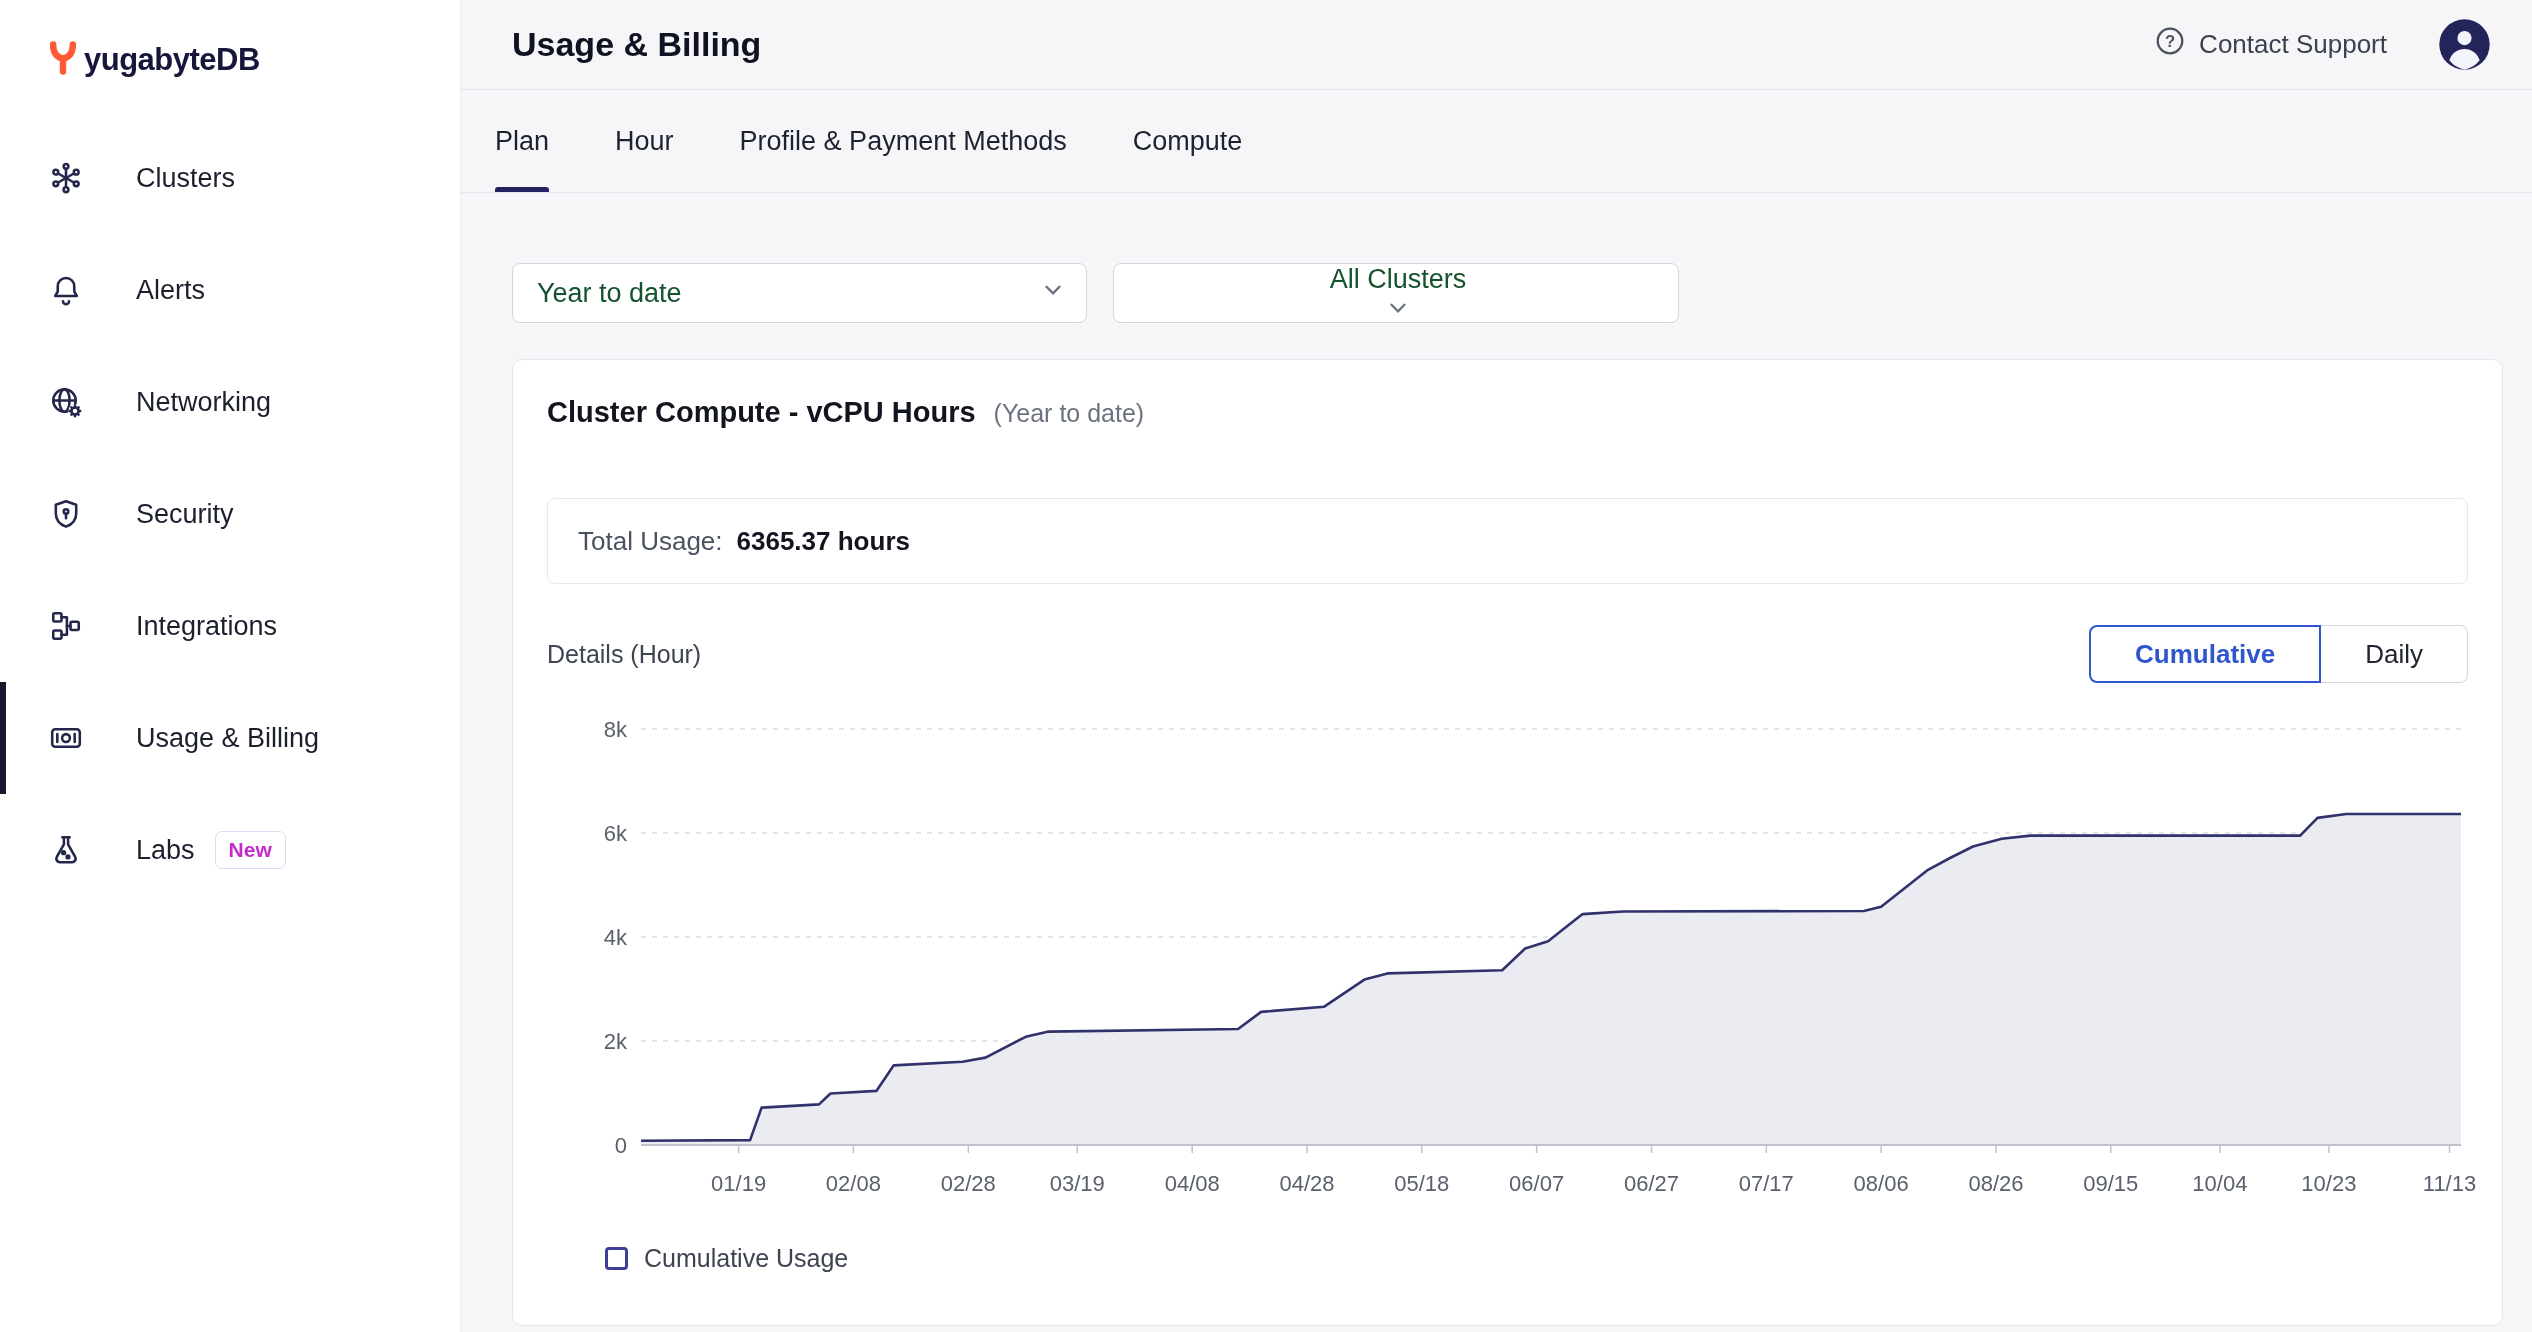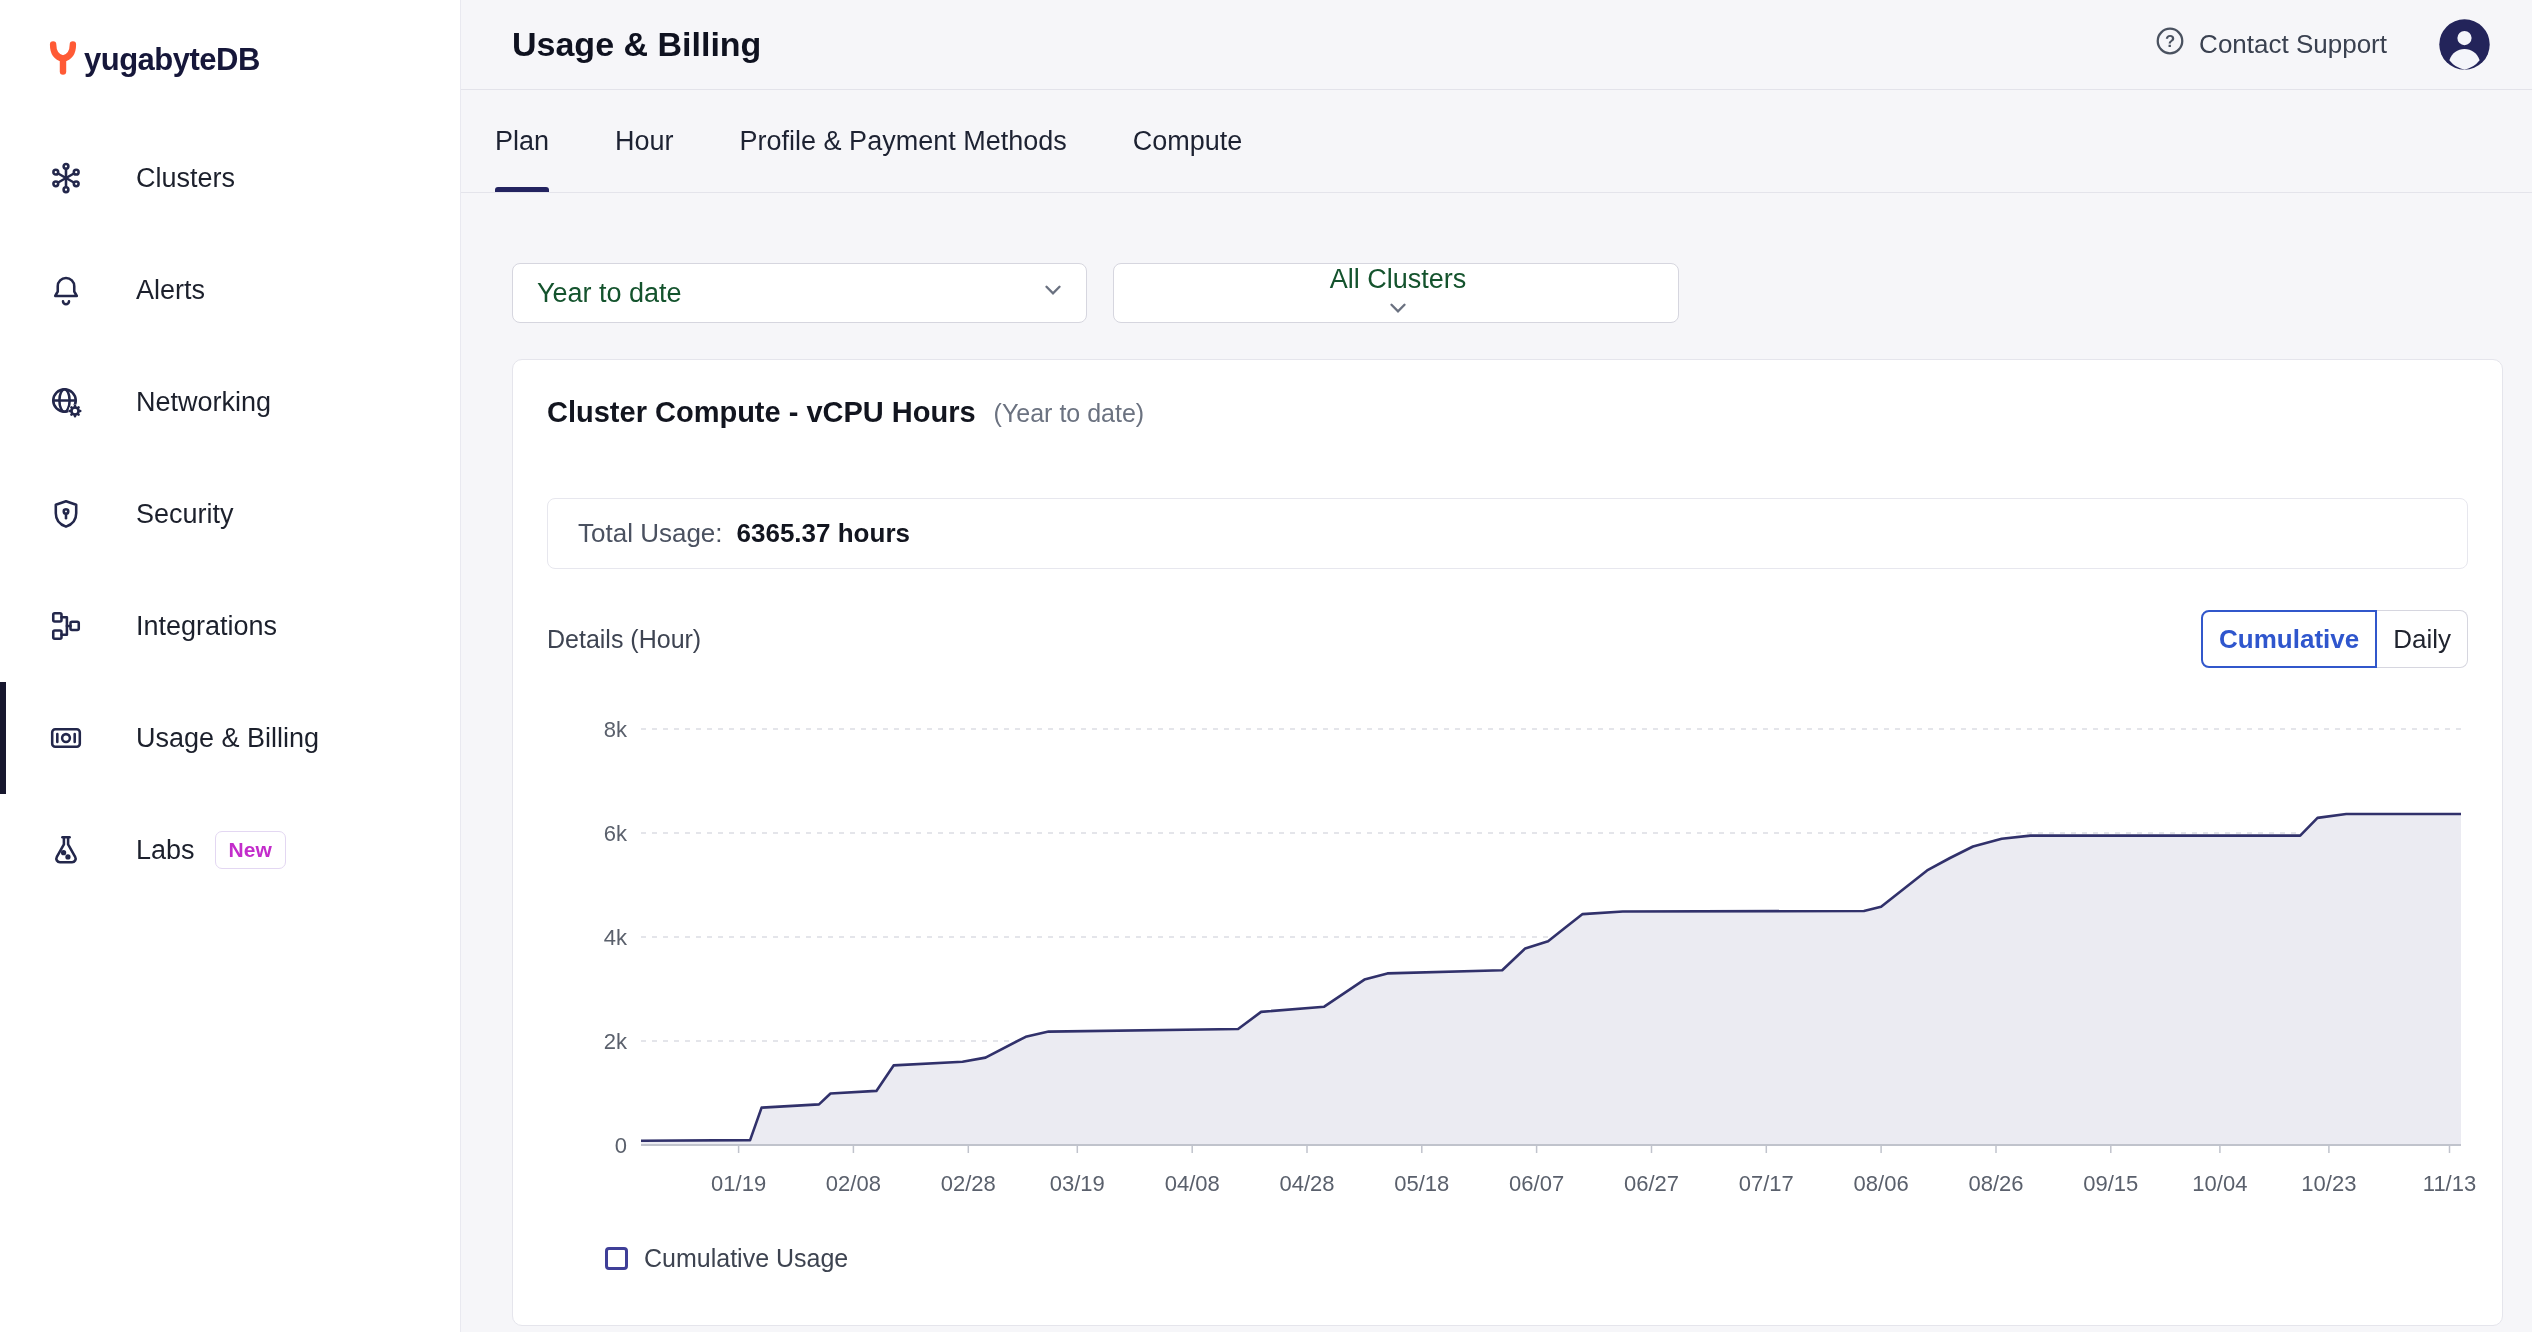--- a/index.html
+++ b/index.html
@@ -63,30 +63,30 @@
   .dd1 { width:575px; } .dd2 { width:566px;flex-direction:column; }
   
   .card {
     position:relative; margin:36px 29px 0 51px; height:967px;
     background:#fff; border:1px solid #e5e5ec; border-radius:10px;
   }
   .card-title-row { display:flex; align-items:baseline; gap:18px; padding:36px 34px 0; }
   .card-title { font-size:29px; font-weight:bold; color:#12151f; }
   .card-subtitle { font-size:25px; color:#6b7280; }
   .total-box {
-    margin:69px 34px 0; height:71px; border:1px solid #e7e7ee; border-radius:8px;
+    margin:69px 34px 0; height:86px; border:1px solid #e7e7ee; border-radius:8px;
     display:flex; align-items:center; gap:14px; padding:0 30px;
     font-size:26px; color:#4a5160;
   }
   .total-value { font-weight:bold; color:#12151f; }
   .details-row { margin:41px 34px 0; display:flex; align-items:center; justify-content:space-between; height:58px; }
   .details-label { font-size:25px; color:#3e4452; }
   .segmented { display:flex; }
   .seg-btn {
-    height:58px; padding:0 16px; display:flex; align-items:center;
+    height:58px; padding:0 44px; display:flex; align-items:center;
     background:#fff; border:1px solid #d6d6df; font-size:26px; color:#20242f; cursor:pointer;
   }
   .seg-btn:first-child { border-radius:8px 0 0 8px; }
   .seg-btn:last-child { border-radius:0 8px 8px 0; border-left:none; }
   .seg-btn.active {
     border:2px solid #3157cb; color:#2f56cd; font-weight:bold;
     border-radius:8px 0 0 8px;
   }
   .chart { position:absolute; left:48px; top:345px; }
   .legend { position:absolute; left:92px; top:884px; display:flex; align-items:center; gap:16px; }

